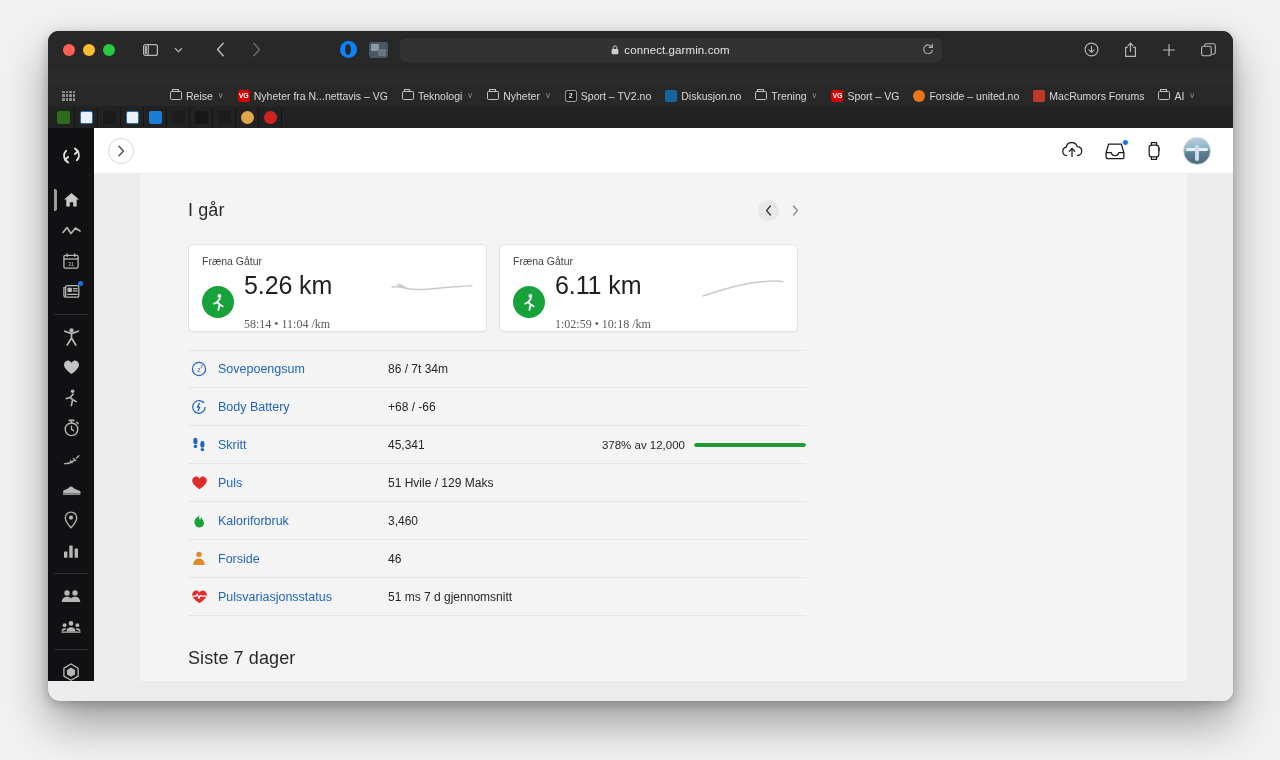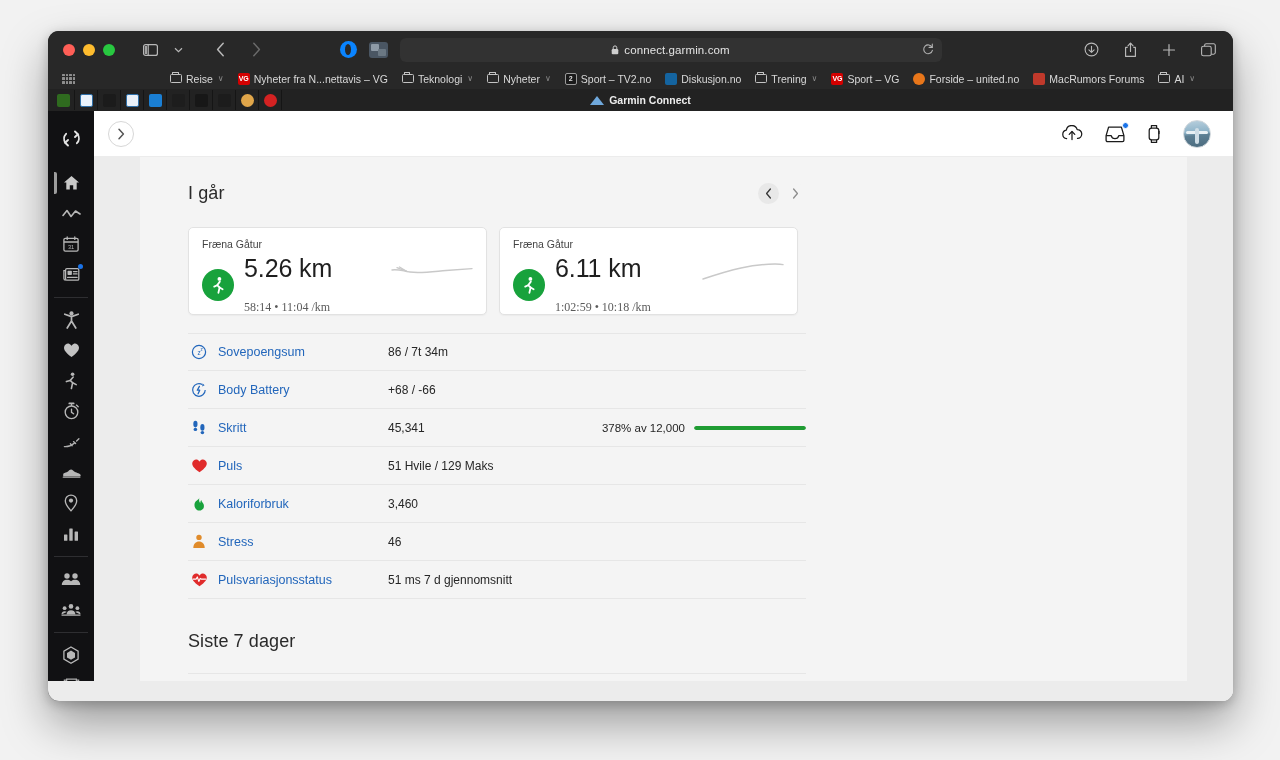--- a/index.html
+++ b/index.html
@@ -117,20 +117,21 @@
   #bookmarkbar {
     height: 21px;
     background: #282828;
     display: flex; align-items: center;
     padding-left: 12px;
     gap: 0px;
     font-size: 10.5px;
     color: #d6d6d6;
     white-space: nowrap;
     overflow: hidden;
+    margin-top: 17px;
   }
   .bm {
     display:flex; align-items:center; gap: 4px;
     padding: 1px 7px;
     border-radius: 4px;
   }
   .bm .cap { color:#d9d9d9; font-size:10.5px; }
   .bm .chev { color:#8a8a8a; font-size: 8px; margin-left:1px;}
   .bm-folder {
     width: 12px; height: 9px;
@@ -578,24 +579,20 @@
       <span class="ptab">
           <span class="pfav" style="background:#1c1c1c"></span>
         </span>
       <span class="ptab">
           <span class="pfav" style="background:#e0a64a;border-radius:50%"></span>
         </span>
       <span class="ptab">
           <span class="pfav" style="background:#d42222;border-radius:50%"></span>
         </span>
 
-      <span id="active-tab-label">
-        <span id="garmin-tri"></span>
-        <span>Garmin Connect</span>
-      </span>
     </div>
 
     <div id="viewport">
 
       <div id="rail">
 
         <div class="rail-icon" style="margin-bottom:14px">
           <svg width="19" height="19" viewBox="0 0 19 19" fill="none" stroke="#e4e4e4" stroke-width="1.9" stroke-linecap="round">
             <path d="M15.6 5.2 A7.1 7.1 0 0 1 14.9 14.2"></path>
             <path d="M3.4 13.8 A7.1 7.1 0 0 1 4.1 4.8"></path>
@@ -914,21 +911,21 @@
                   <span class="stat-value">3,460</span>
                 </div>
 
                 <div class="stat-row">
                   <span class="stat-ico">
                     <svg width="14" height="15" viewBox="0 0 14 15" fill="#e08b2a">
                       <circle cx="7" cy="3.4" r="2.7"></circle>
                       <path d="M1.3 14 C1.3 9.9 3.9 7.6 7 7.6 C10.1 7.6 12.7 9.9 12.7 14 Z"></path>
                     </svg>
                   </span>
-                  <span class="stat-label">Stress</span>
+                  <span class="stat-label">Forside</span>
                   <span class="stat-value">46</span>
                 </div>
 
                 <div class="stat-row">
                   <span class="stat-ico">
                     <svg width="17" height="15" viewBox="0 0 17 15" fill="none">
                       <path d="M8.5 14.3 C2.6 10.1 0.8 7.2 1.3 4.7 C1.8 2.2 4.3 0.9 6.1 1.6 C7.3 2 8.1 2.9 8.5 3.7 C8.9 2.9 9.7 2 10.9 1.6 C12.7 0.9 15.2 2.2 15.7 4.7 C16.2 7.2 14.4 10.1 8.5 14.3 Z" fill="#e02b2b"></path>
                       <path d="M2.3 7.1 H5.2 L6.3 4.9 L7.8 9.4 L9.2 6.4 L10.2 7.1 H14.6" stroke="#fff" stroke-width="1.15" stroke-linecap="round" stroke-linejoin="round"></path>
                     </svg>
                   </span>

